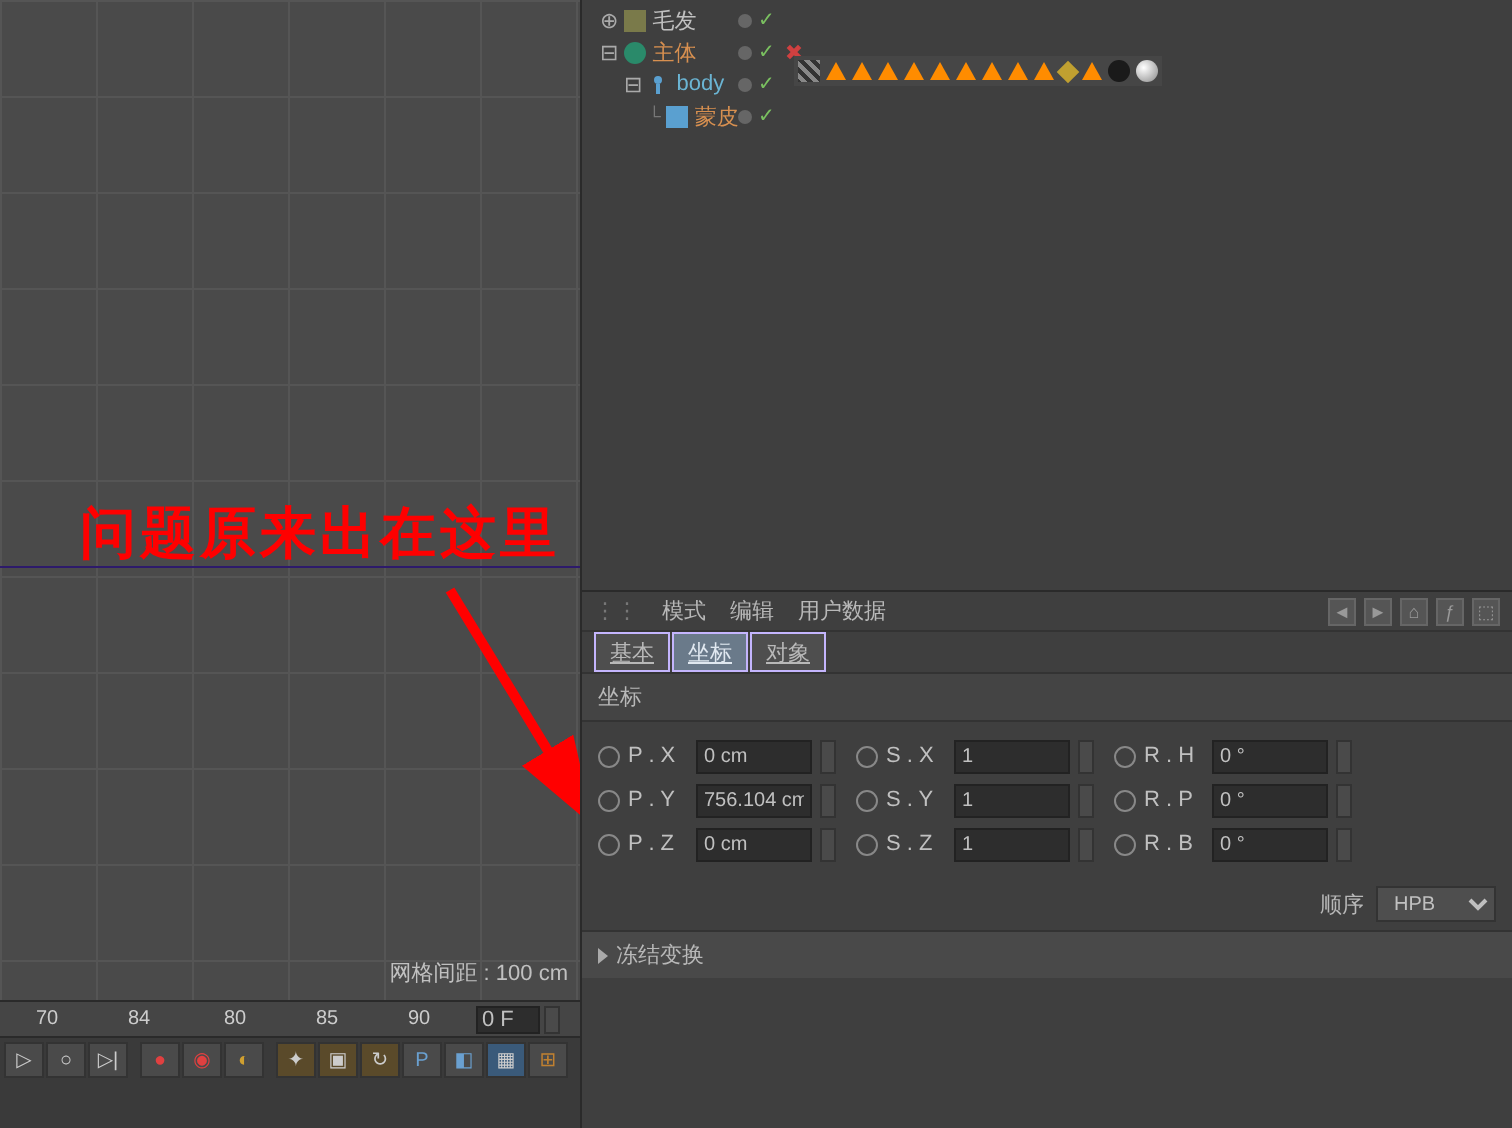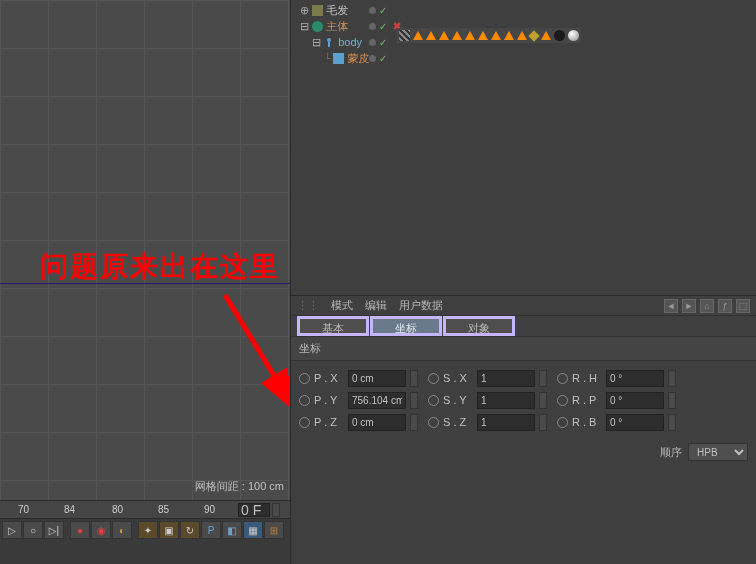--- a/index.html
+++ b/index.html
@@ -30,39 +30,39 @@
 .marker-diamond { width: 8px; height: 8px; transform: rotate(45deg); background: #ff8c00; }
 .marker-circ { width: 11px; height: 11px; border-radius: 50%; }
 
 .attr-panel { position: absolute; left: 290px; top: 295px; width: 466px; height: 269px; background: #3f3f3f; border-top: 1px solid #2a2a2a; border-left: 1px solid #2a2a2a; }
 .menu-bar { display: flex; align-items: center; height: 20px; padding: 0 6px; gap: 12px; border-bottom: 1px solid #333; }
 .menu-item { cursor: pointer; }
 .menu-nav { margin-left: auto; display: flex; gap: 4px; }
 .nav-ic { width: 14px; height: 14px; background: #555; border: 1px solid #666; cursor: pointer; display: flex; align-items: center; justify-content: center; color: #999; font-size: 9px; }
 .obj-title-row { display: flex; align-items: center; height: 22px; padding: 0 6px; gap: 6px; }
 .tab-row { display: flex; height: 20px; padding: 0 6px; gap: 1px; }
-.tab { padding: 2px 22px; background: #4e4e4e; cursor: pointer; border: 3px solid #c4b5fd; }
+.tab { padding: 2px 7px; background: #4e4e4e; cursor: pointer; border: 1px solid #c4b5fd; text-decoration: underline; }
 .tab.active { background: #6a7a8a; color: #e0e8f0; }
 .section-hdr { padding: 4px 8px; background: #444; border-top: 1px solid #333; border-bottom: 1px solid #333; }
 .coord-grid { padding: 6px 8px; }
 .coord-row { display: flex; align-items: center; height: 22px; gap: 4px; }
 .keyframe-ring { width: 11px; height: 11px; border: 1.5px solid #888; border-radius: 50%; cursor: pointer; flex-shrink: 0; }
 .coord-lbl { width: 30px; color: #c0c0c0; }
 .coord-input { width: 58px; height: 17px; background: #2d2d2d; border: 1px solid #222; color: #c0c0c0; padding: 0 3px; font-size: 10px; }
 .stepper { width: 8px; height: 17px; background: #4a4a4a; border: 1px solid #333; cursor: pointer; display: flex; flex-direction: column; margin-right: 6px; }
 .order-row { display: flex; justify-content: flex-end; align-items: center; padding: 4px 8px; gap: 6px; }
 .dropdown { width: 60px; height: 18px; background: #4e4e4e; border: 1px solid #333; color: #c0c0c0; padding: 0 4px; font-size: 10px; }
 .collapsible { display: flex; align-items: center; padding: 4px 8px; background: #494949; border-top: 1px solid #333; cursor: pointer; gap: 4px; }
 .tri-right { width: 0; height: 0; border-top: 4px solid transparent; border-bottom: 4px solid transparent; border-left: 5px solid #aaa; }
 
 .timeline { position: absolute; left: 0; top: 500px; width: 290px; height: 64px; background: #3a3a3a; border-top: 1px solid #2a2a2a; }
 .tl-ruler { height: 18px; background: #454545; display: flex; align-items: center; position: relative; border-bottom: 1px solid #2a2a2a; }
 .tl-tick { position: absolute; font-size: 10px; color: #ccc; }
 .tl-frame-box { position: absolute; right: 4px; display: flex; align-items: center; gap: 2px; }
-.tl-input { width: 32px; height: 14px; background: #2d2d2d; border: 1px solid #222; color: #c0c0c0; font-size: 14px; padding: 0 2px; }
+.tl-input { width: 32px; height: 14px; background: #2d2d2d; border: 1px solid #222; color: #c0c0c0; font-size: 11px; padding: 0 2px; }
 .tl-controls { height: 22px; display: flex; align-items: center; gap: 1px; padding: 0 2px; }
 .tl-btn { width: 20px; height: 18px; background: #4a4a4a; border: 1px solid #333; cursor: pointer; display: flex; align-items: center; justify-content: center; color: #ccc; font-size: 10px; }
 .tl-btn.rec { color: #e04040; }
 .tl-btn.orange { background: #5a4a2a; }
 .tl-bottom { height: 24px; display: flex; align-items: center; border-top: 1px solid #2a2a2a; margin-top: 38px; }
 .tl-seg { flex: 1; text-align: center; font-size: 10px; color: #aaa; border-right: 1px solid #2a2a2a; padding: 2px 0; }
 .tl-dot { width:10px; height:10px; border-radius:50%; background:#555; margin:0 auto 1px; }
 .tl-dot.g { background:#4a7a4a; }
 </style>
 </head>
@@ -208,20 +208,24 @@
         <span class="stepper"></span>
       <span class="keyframe-ring"></span>
         <span class="coord-lbl">R . B</span>
         <input class="coord-input" value="0 °" style="">
         <span class="stepper"></span>
     </div>
   </div>
   <div class="order-row">
     <span>顺序</span>
     <select class="dropdown"><option>HPB</option></select>
+  </div>
+  <div class="collapsible">
+    <span class="tri-right"></span>
+    <span>冻结变换</span>
   </div>
 </div>
 
 <div class="timeline">
   <div class="tl-ruler">
     <span class="tl-tick" style="left:18px">70</span>
     <span class="tl-tick" style="left:64px">84</span>
     <span class="tl-tick" style="left:112px">80</span>
     <span class="tl-tick" style="left:158px">85</span>
     <span class="tl-tick" style="left:204px">90</span>

